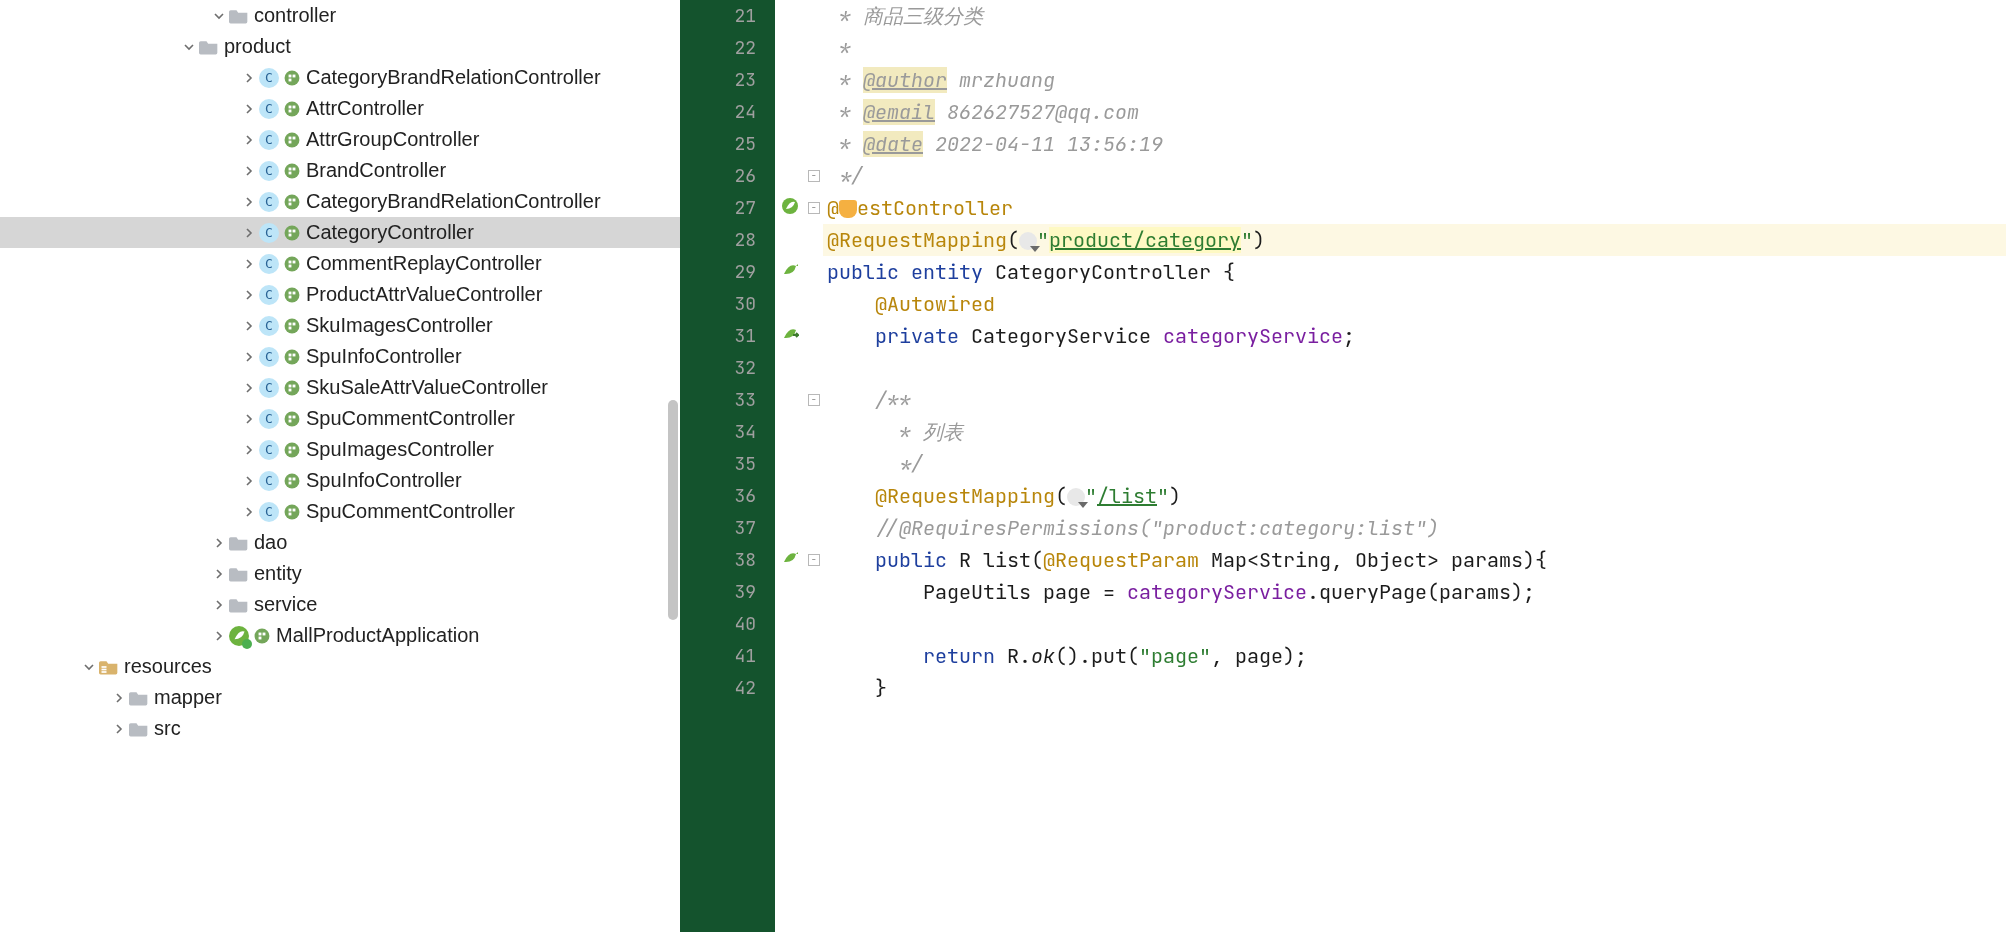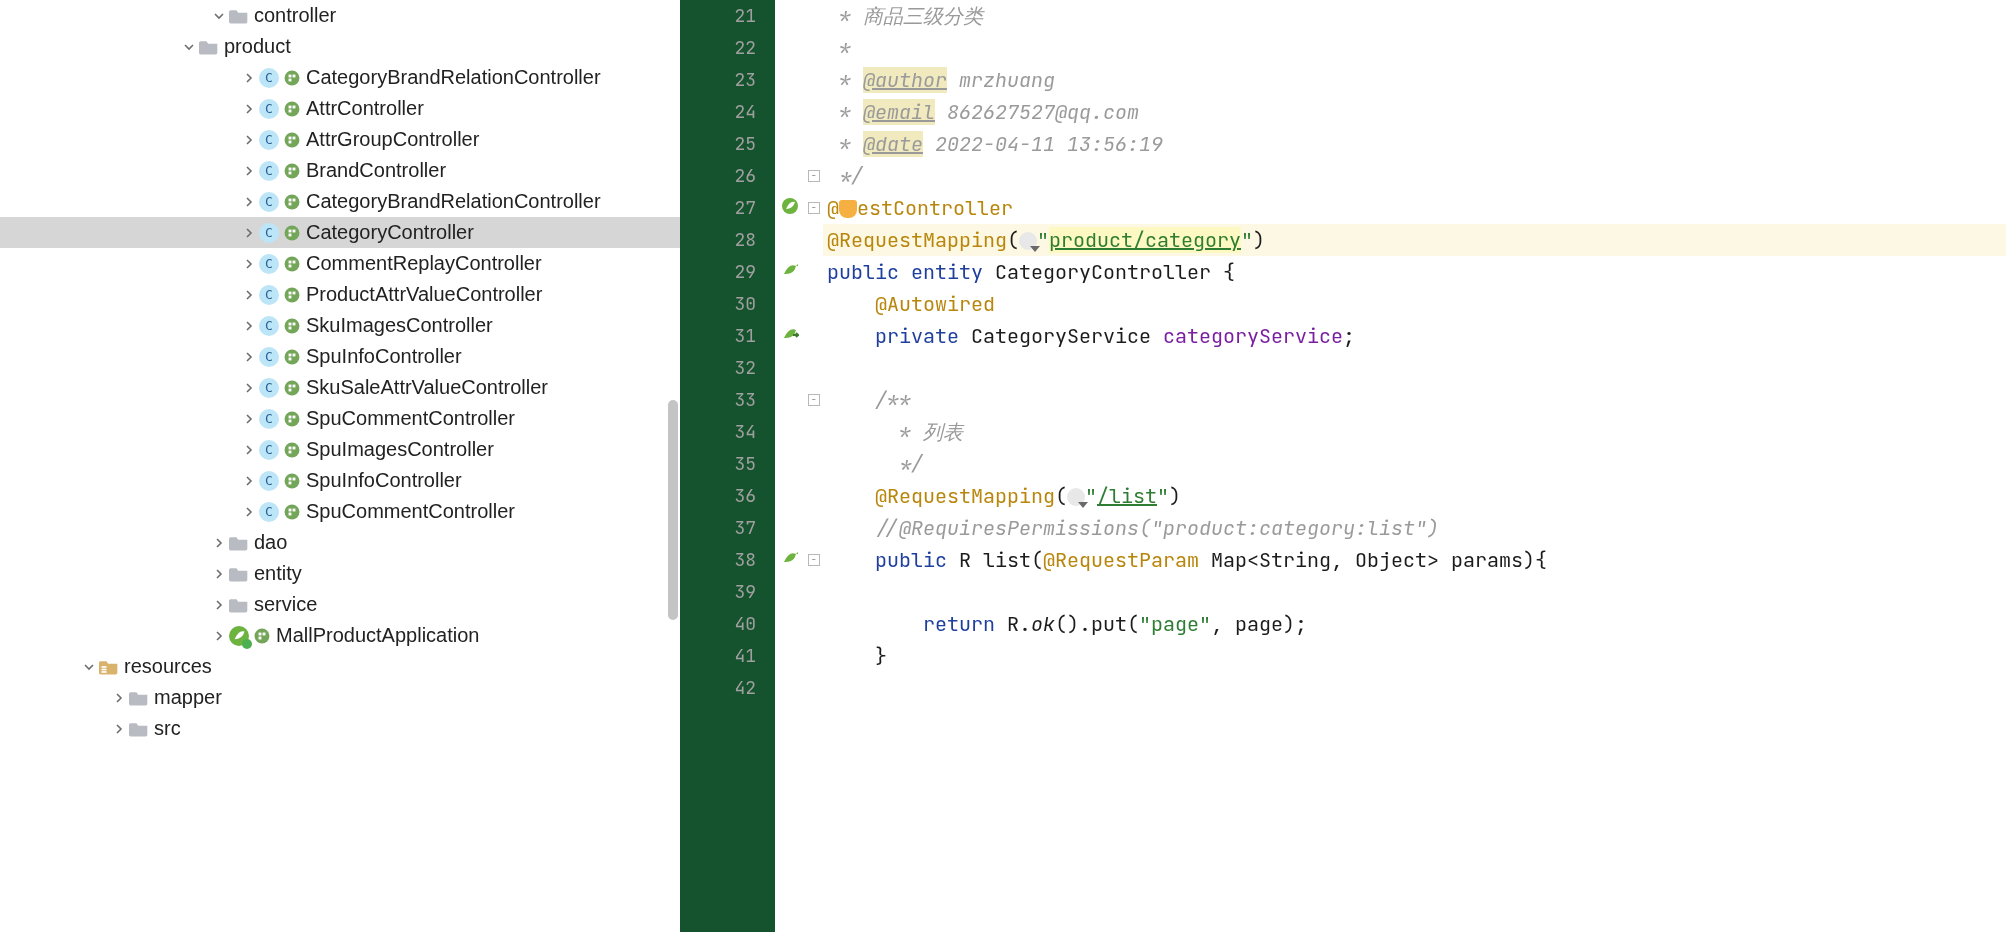--- a/index.html
+++ b/index.html
@@ -729,19 +729,20 @@
         <div class="code-line"><span class="c-kw">public</span> <span class="c-kw">entity</span> <span class="c-ident">CategoryController</span> {</div>
         <div class="code-line">    <span class="c-anno">@Autowired</span></div>
         <div class="code-line">    <span class="c-kw">private</span> <span class="c-ident">CategoryService</span> <span class="c-field">categoryService</span>;</div>
         <div class="code-line"></div>
         <div class="code-line"><span class="c-comment">    /**</span></div>
         <div class="code-line"><span class="c-comment">      * 列表</span></div>
         <div class="code-line"><span class="c-comment">      */</span></div>
         <div class="code-line">    <span class="c-anno">@RequestMapping</span>(<span class="web-badge"></span><span class="c-str">"</span><span class="c-str-u">/list</span><span class="c-str">"</span>)</div>
         <div class="code-line"><span class="c-comment">    //@RequiresPermissions("product:category:list")</span></div>
         <div class="code-line">    <span class="c-kw">public</span><span class="c-ident"> R list(</span><span class="c-anno">@RequestParam</span><span class="c-ident"> Map&lt;String, Object&gt; params){</span></div>
+        <div class="code-line"><span class="c-ident">        PageUtils page = </span><span class="c-field">categoryService</span><span class="c-ident">.queryPage(params);</span></div>
         <div class="code-line"></div>
         <div class="code-line">        <span class="c-kw">return</span><span class="c-ident"> R.</span><span class="c-static">ok</span><span class="c-ident">().put(</span><span class="c-strkey">"page"</span><span class="c-ident">, page);</span></div>
         <div class="code-line"><span class="c-ident">    }</span></div>
       </div>
   </div>
 
 </div>
 
 </body></html>

